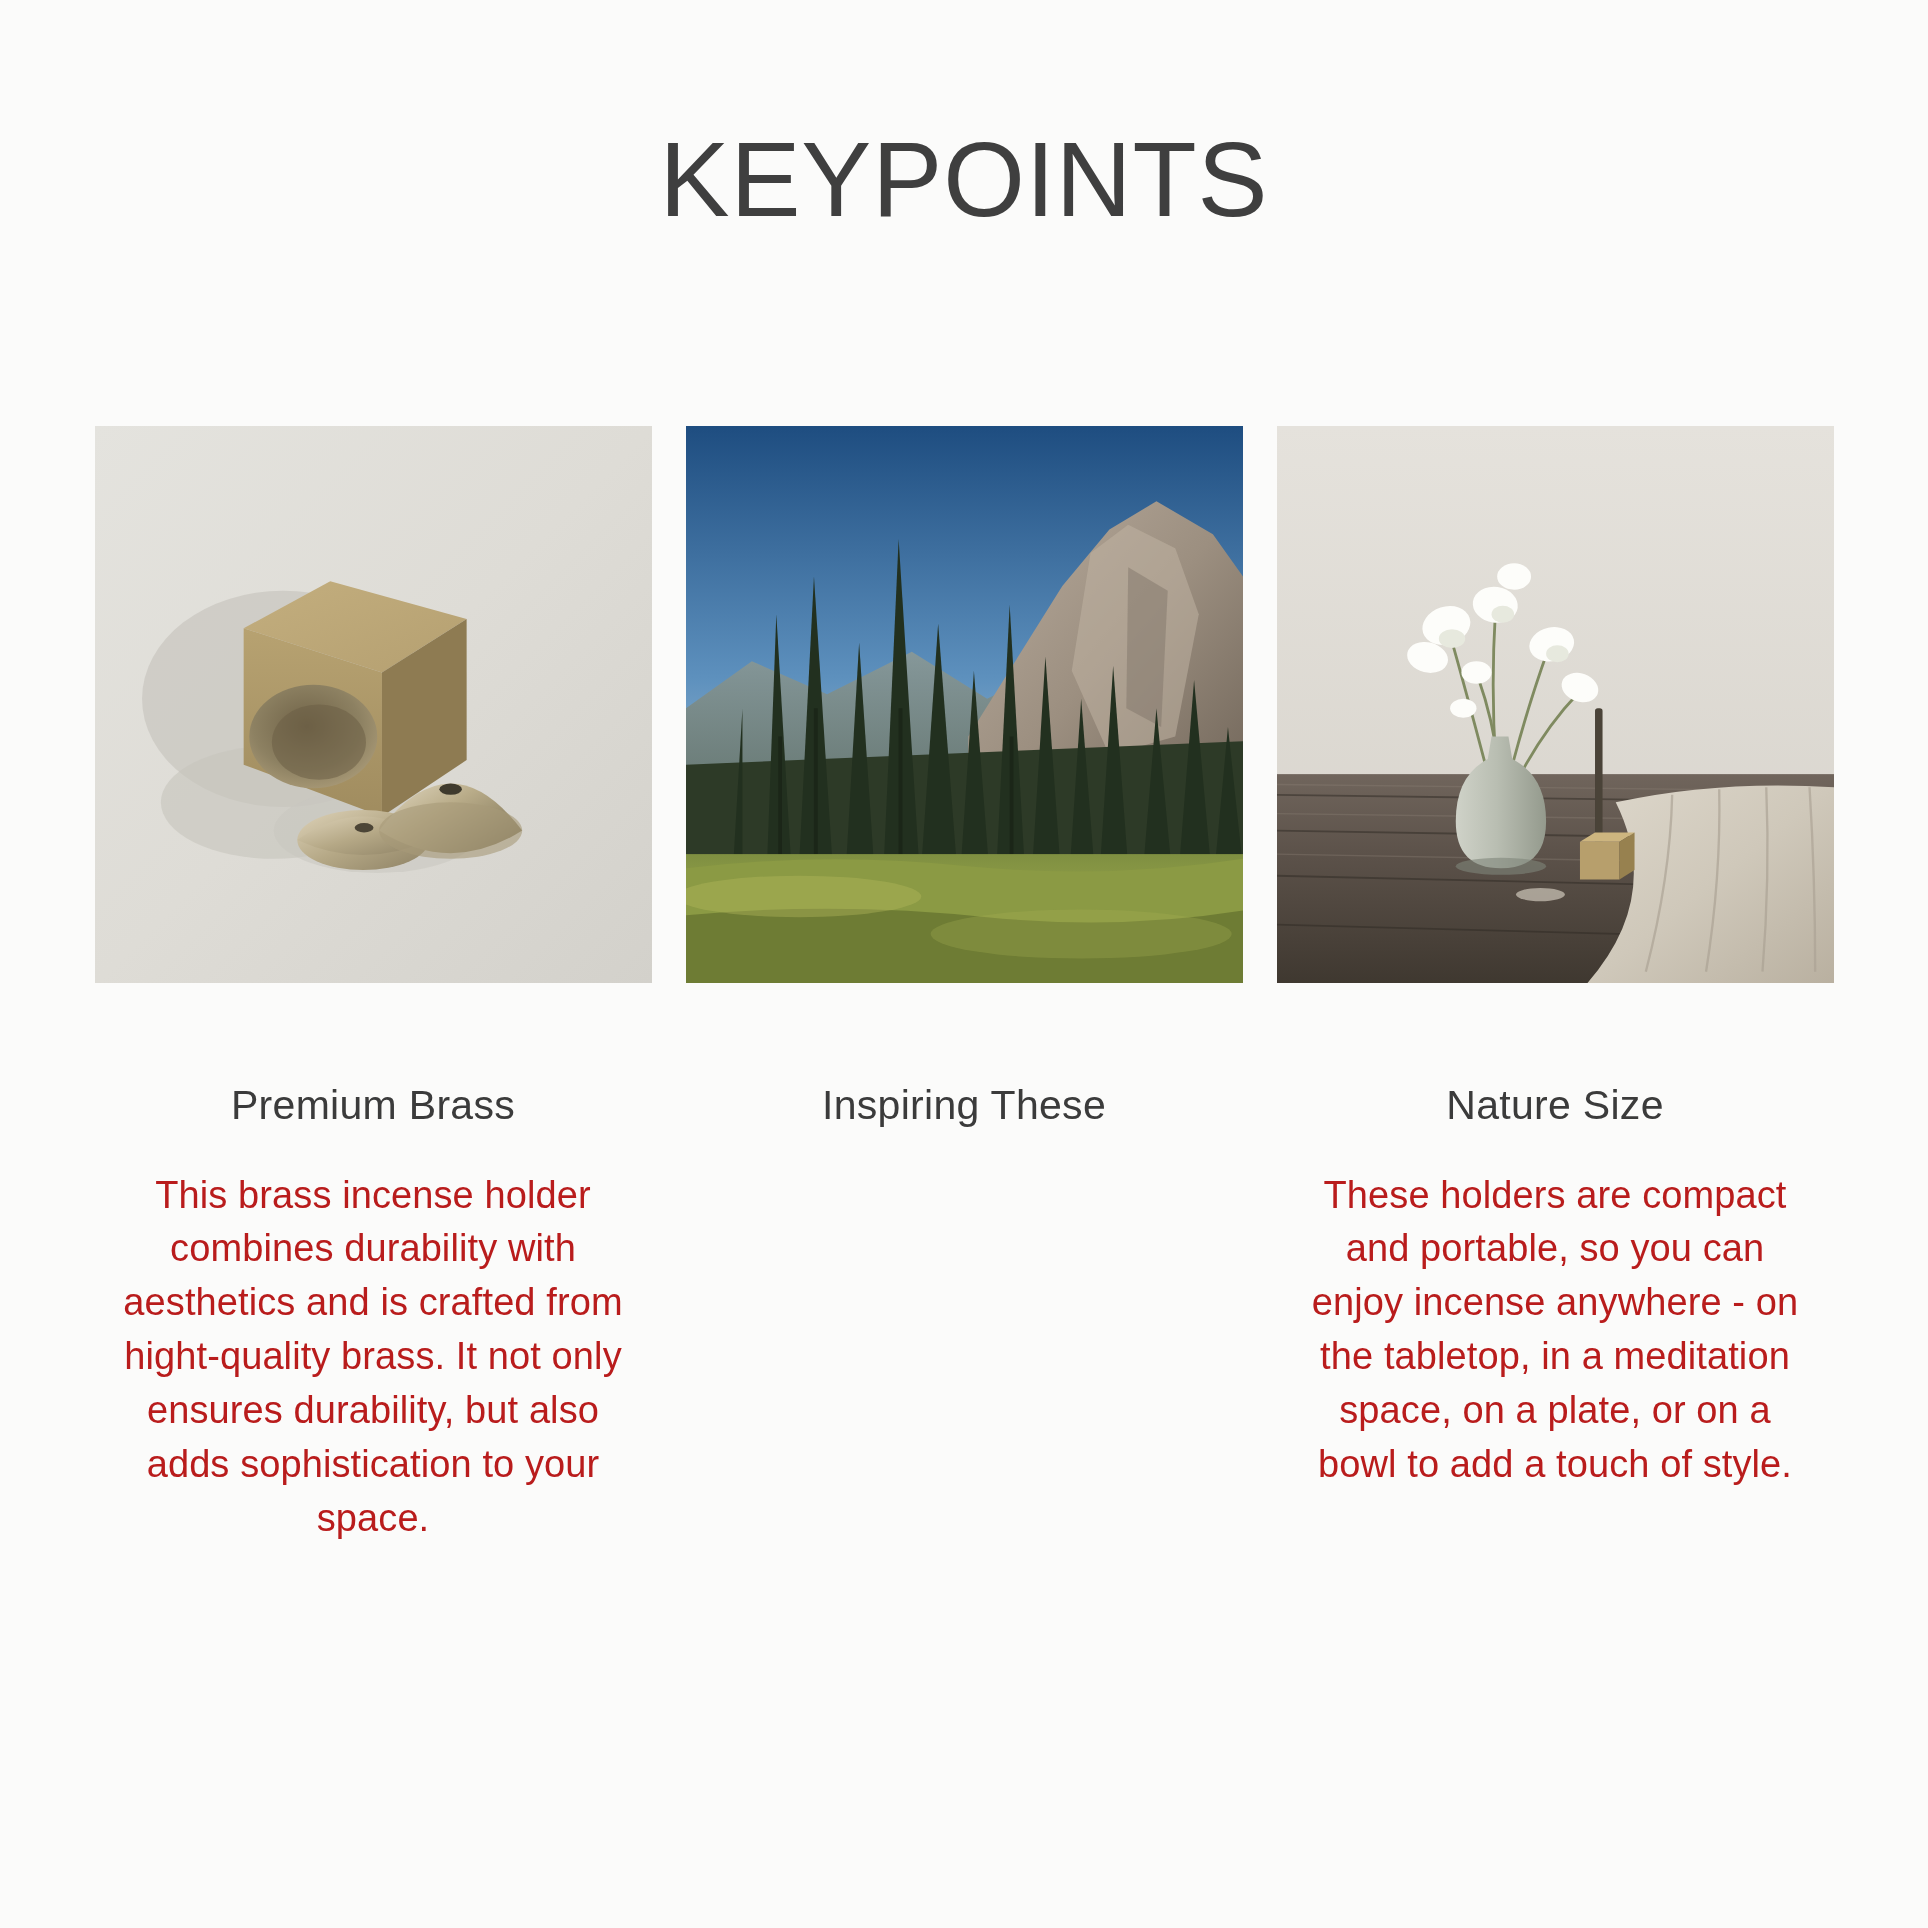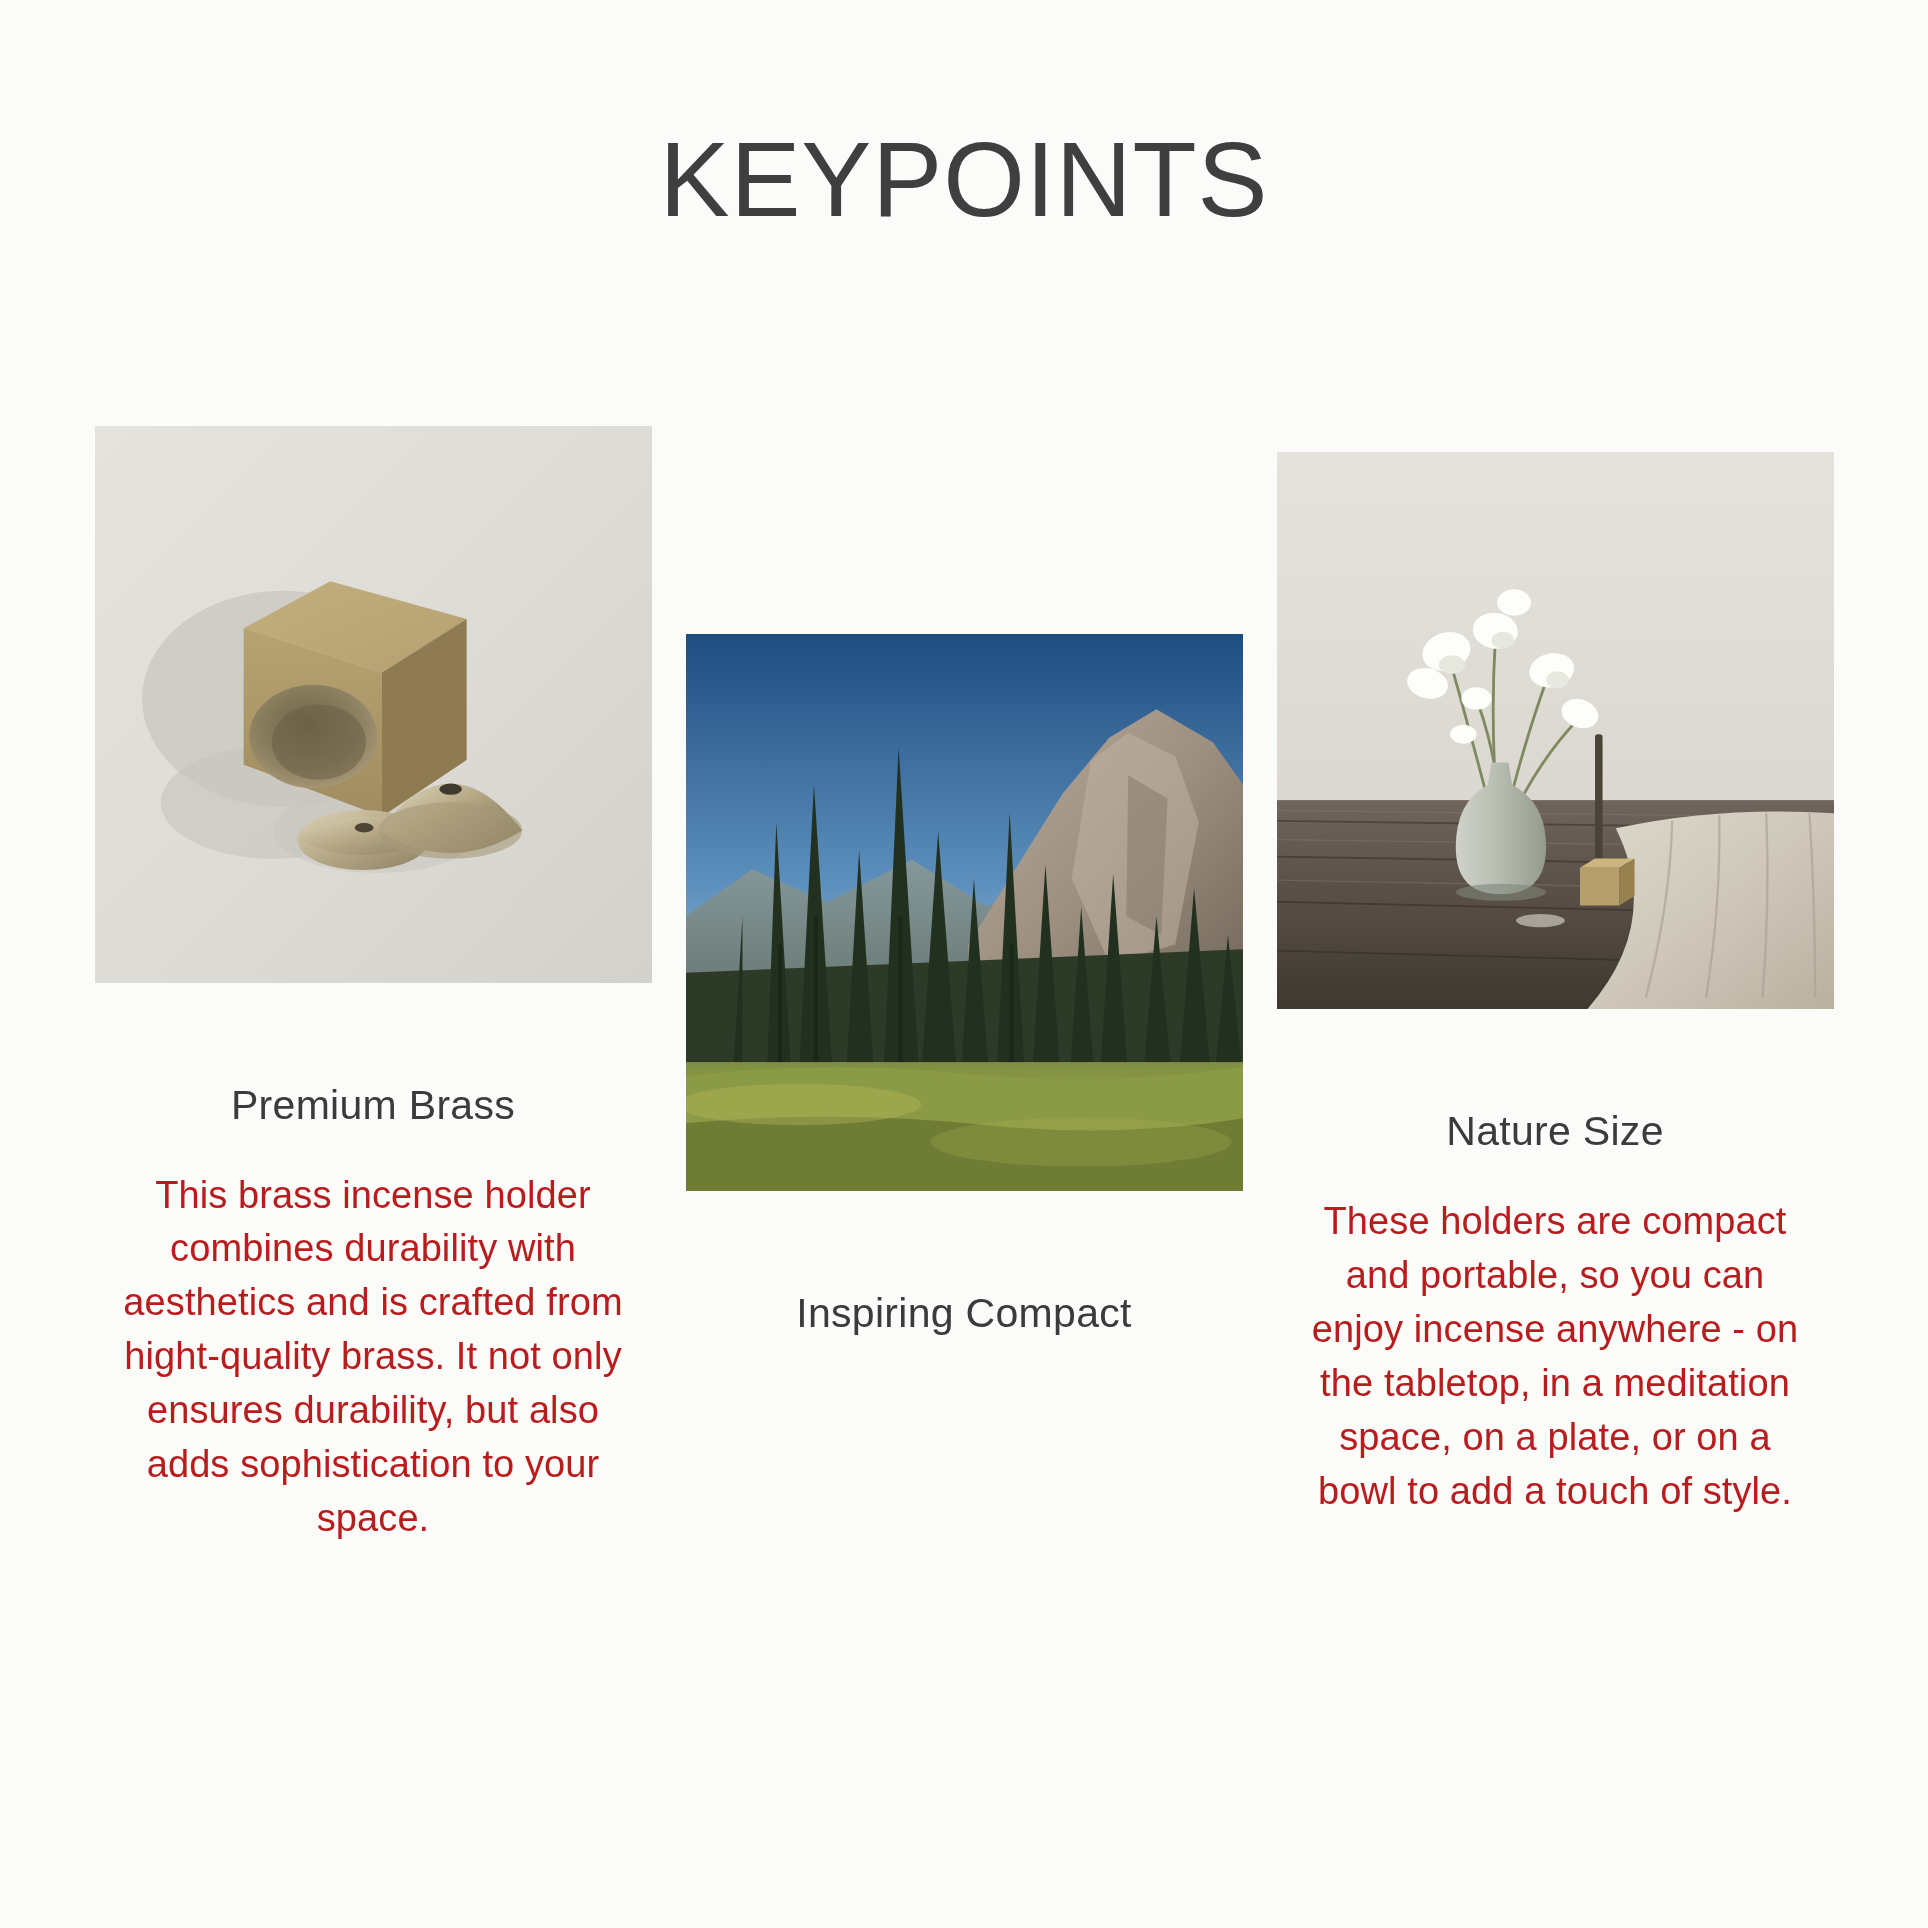--- a/index.html
+++ b/index.html
@@ -26,21 +26,21 @@
     font-weight: 400;
     letter-spacing: 0.9px;
     color: #3f3f3f;
     margin: 0;
     padding-top: 122px;
     line-height: 1.1;
   }
   .cards {
     display: flex;
     justify-content: center;
-    align-items: center;
+    align-items: flex-start;
     gap: 34px;
     padding: 0 111px;
     margin-top: 188px;
     box-sizing: border-box;
   }
   .card {
     width: 557px;
     display: flex;
     flex-direction: column;
     align-items: center;
@@ -200,21 +200,21 @@
             <line x1="346" y1="470" x2="346" y2="330"></line>
           </g>
 
           <rect x="0" y="455" width="592" height="137" fill="url(#meadow)"></rect>
           <path d="M0 470 Q150 452 300 468 Q450 482 592 460 L592 592 L0 592 Z" fill="#8b9a44"></path>
           <path d="M0 520 Q160 505 320 522 Q460 536 592 515 L592 592 L0 592 Z" fill="#6e7c34"></path>
           <ellipse cx="120" cy="500" rx="130" ry="22" fill="#b4b95c" opacity="0.4"></ellipse>
           <ellipse cx="420" cy="540" rx="160" ry="26" fill="#a7b053" opacity="0.3"></ellipse>
         </svg>
       </div>
-      <div class="card-title">Inspiring Compact</div>
+      <div class="card-title">Inspiring These</div>
     </div>
 
     <div class="card">
       <div class="card-image">
         <svg viewBox="0 0 592 592" preserveAspectRatio="none" aria-hidden="true">
           <defs>
             <linearGradient id="wall" x1="0" y1="0" x2="0" y2="1">
               <stop offset="0" stop-color="#e5e2dc"></stop>
               <stop offset="1" stop-color="#d6d2ca"></stop>
             </linearGradient>

